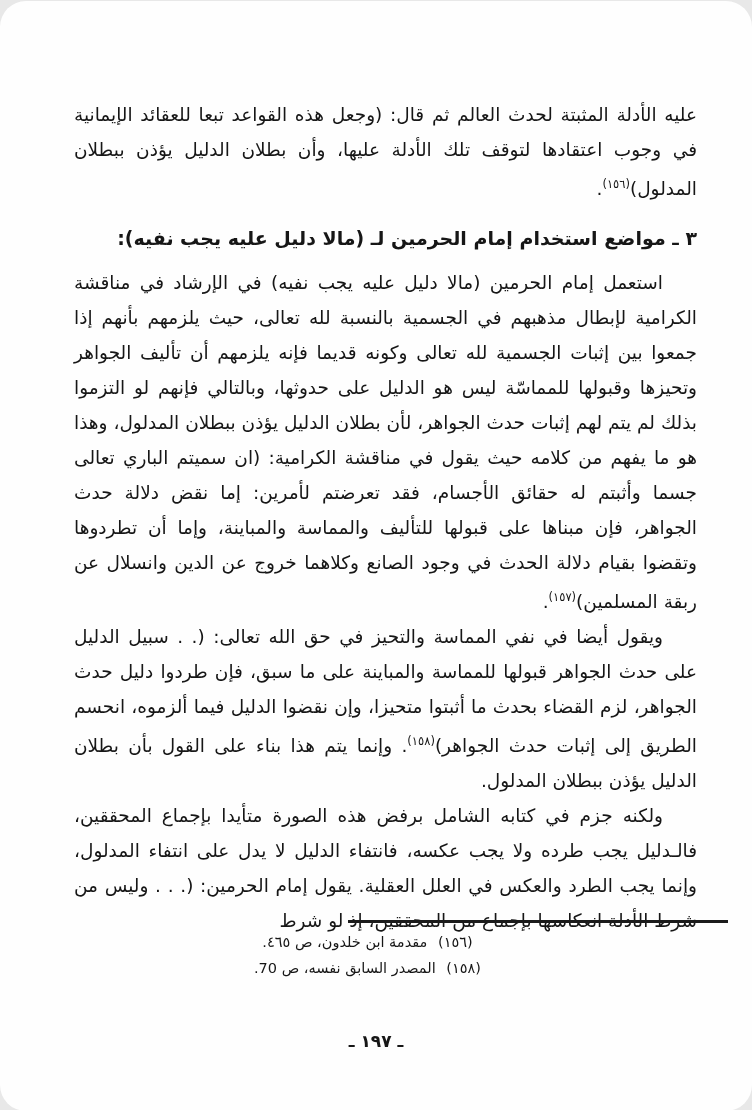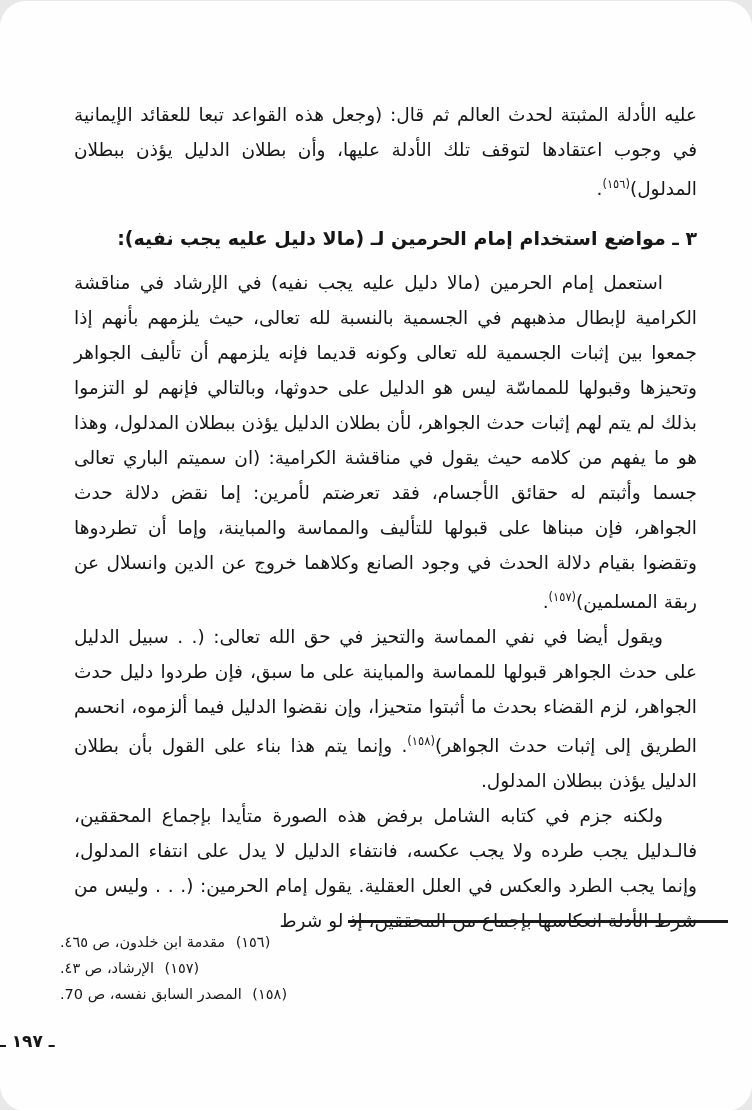--- a/index.html
+++ b/index.html
@@ -43,35 +43,35 @@
     top: 919px;
     right: 24px;
     width: 380px;
     height: 3px;
     background: #1b1b1b;
   }
   .footnotes {
     position: absolute;
     top: 928px;
     right: 85px;
-    left: 60px;
+    left: 68px;
     direction: rtl;
-    text-align: left;
+    text-align: center;
     font-size: 14.5px;
     line-height: 26px;
   }
   .fn-line { white-space: nowrap; }
   .fn-marker { letter-spacing: 0.5px; }
   .fn-text { margin-right: 6px; }
   .page-number {
     position: absolute;
     top: 1030px;
     left: 0;
     width: 100%;
-    text-align: left;
+    text-align: center;
     direction: rtl;
     font-size: 17px;
     font-weight: bold;
     letter-spacing: 2px;
   }
 </style>
 </head>
 <body>
 
 <div class="page">
@@ -89,24 +89,20 @@
   </div>
 
   <div class="fn-sep"></div>
 
   <div class="footnotes">
     <div class="fn-line">
       <span class="fn-marker">(١٥٦)</span>
       <span class="fn-text">مقدمة ابن خلدون، ص ٤٦٥.</span>
     </div>
     <div class="fn-line">
-      <span class="fn-marker">(١٥٧)</span>
-      <span class="fn-text">الإرشاد، ص ٤٣.</span>
-    </div>
-    <div class="fn-line">
       <span class="fn-marker">(١٥٨)</span>
       <span class="fn-text">المصدر السابق نفسه، ص 70.</span>
     </div>
   </div>
 
   <div class="page-number">ـ ١٩٧ ـ</div>
 
 </div>
 
 </body></html>

